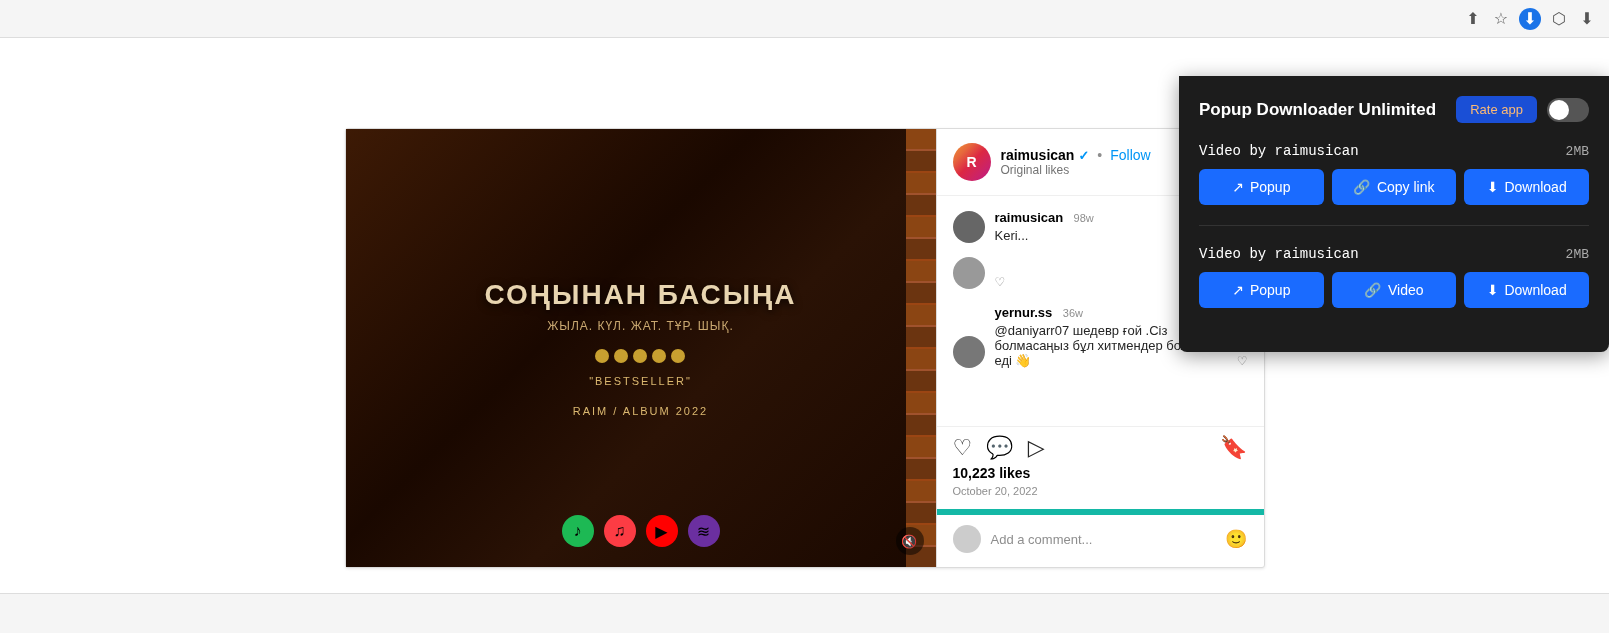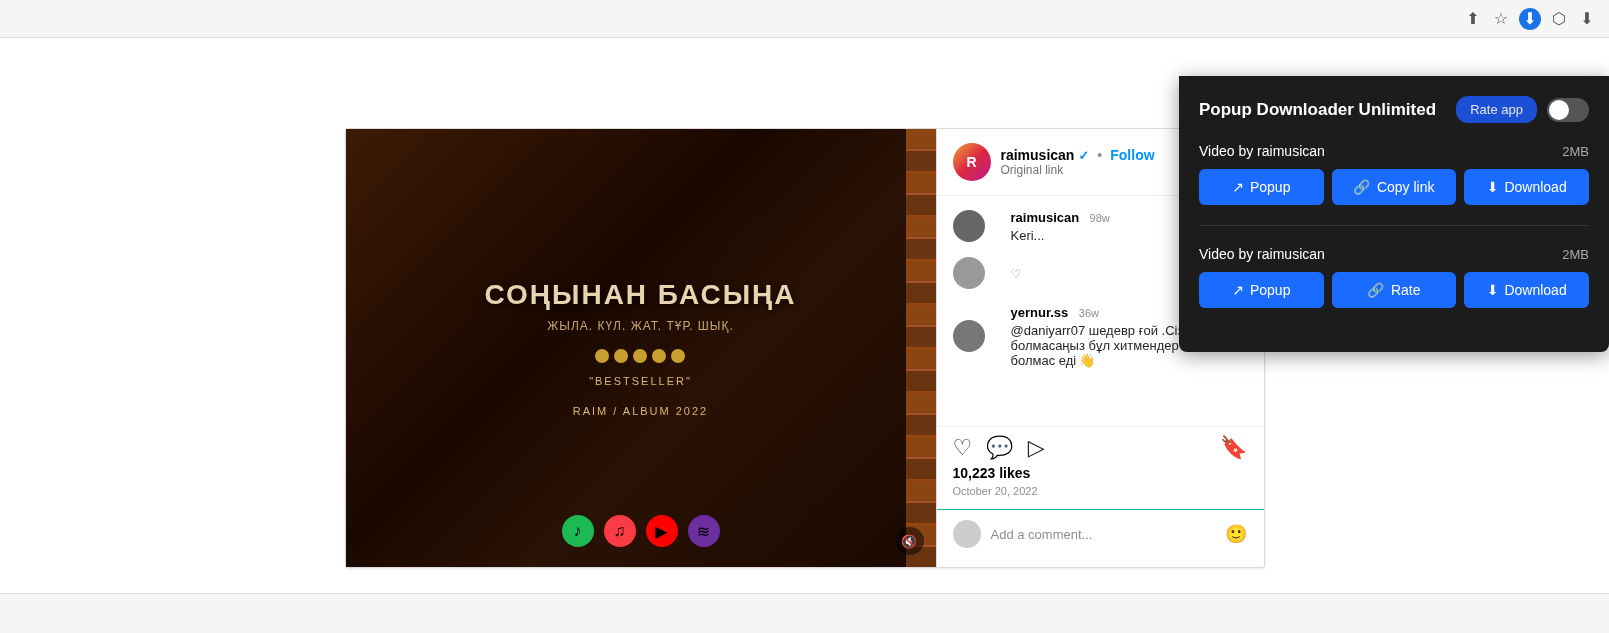--- a/index.html
+++ b/index.html
@@ -188,21 +188,21 @@
       display: flex;
       align-items: center;
       gap: 4px;
     }
     .verified-badge {
       color: #0095f6;
       font-size: 13px;
     }
     .follow-btn {
       color: #0095f6;
-      font-weight: 700;
+      font-weight: 400;
       font-size: 14px;
       cursor: pointer;
       background: none;
       border: none;
     }
     .ig-original-audio {
       font-size: 12px;
       color: #737373;
     }
     .dots-menu {
@@ -218,22 +218,22 @@
       overflow-y: auto;
       padding: 12px 16px;
       display: flex;
       flex-direction: column;
       gap: 14px;
       max-height: 230px;
     }
 
     .comment-item {
       display: flex;
-      gap: 26px;
-      align-items: center;
+      gap: 10px;
+      align-items: flex-end;
     }
 
     .comment-avatar {
       width: 32px;
       height: 32px;
       border-radius: 50%;
       background: #ccc;
       flex-shrink: 0;
     }
 
@@ -294,21 +294,21 @@
       color: #8e8e8e;
       margin-top: 2px;
       margin-bottom: 6px;
     }
 
     
     .ig-add-comment {
       display: flex;
       align-items: center;
       padding: 10px 16px;
-      border-top: 1px solid #14b8a6;
+      border-top: 6px solid #14b8a6;
       gap: 10px;
     }
     .comment-avatar-small {
       width: 28px;
       height: 28px;
       border-radius: 50%;
       background: #ccc;
     }
     .comment-input {
       flex: 1;
@@ -352,23 +352,23 @@
     }
 
     .vd-header-right {
       display: flex;
       align-items: center;
       gap: 10px;
     }
 
     .rate-app-btn {
       background: #1a4fd6;
-      color: #e5e5e5;
+      color: #fdba74;
       border: none;
-      border-radius: 12px;
+      border-radius: 6px;
       padding: 6px 14px;
       font-size: 13px;
       font-weight: 500;
       cursor: pointer;
     }
 
     .toggle-switch {
       width: 42px;
       height: 24px;
       background: #555;
@@ -390,20 +390,21 @@
     
     .vd-item {
       margin-bottom: 20px;
     }
 
     .vd-item-header {
       display: flex;
       justify-content: space-between;
       align-items: center;
       margin-bottom: 10px;
+      font-family: Liberation Mono, monospace;
     }
 
     .vd-item-title {
       color: white;
       font-size: 14px;
       font-weight: 400;
     }
 
     .vd-item-size {
       color: #aaa;
@@ -514,21 +515,21 @@
       <div class="ig-header">
         <div class="ig-header-left">
           <div class="avatar">R</div>
           <div>
             <div class="ig-username">
               <span>raimusican</span>
               <span class="verified-badge">✓</span>
               <span style="color:#8e8e8e; font-weight:400; margin: 0 4px;">•</span>
               <button class="follow-btn">Follow</button>
             </div>
-            <div class="ig-original-audio">Original link</div>
+            <div class="ig-original-audio">Original likes</div>
           </div>
         </div>
         <div class="dots-menu">···</div>
       </div>
 
       <div class="ig-comments">
 
         <div class="comment-item">
           <div class="comment-avatar" style="background:#666;"></div>
           <div class="comment-content">
@@ -620,21 +621,21 @@
         <span class="vd-item-title">Video by raimusican</span>
         <span class="vd-item-size">2MB</span>
       </div>
       <div class="vd-item-buttons">
         <button class="vd-btn">
           <span>↗</span>
           <span>Popup</span>
         </button>
         <button class="vd-btn">
           <span>🔗</span>
-          <span>Rate</span>
+          <span>Video</span>
         </button>
         <button class="vd-btn">
           <span>⬇</span>
           <span>Download</span>
         </button>
       </div>
     </div>
 
     <div style="position:absolute; right:-22px; top:255px; font-size:28px; color:red; pointer-events:none;">➜</div>
 

